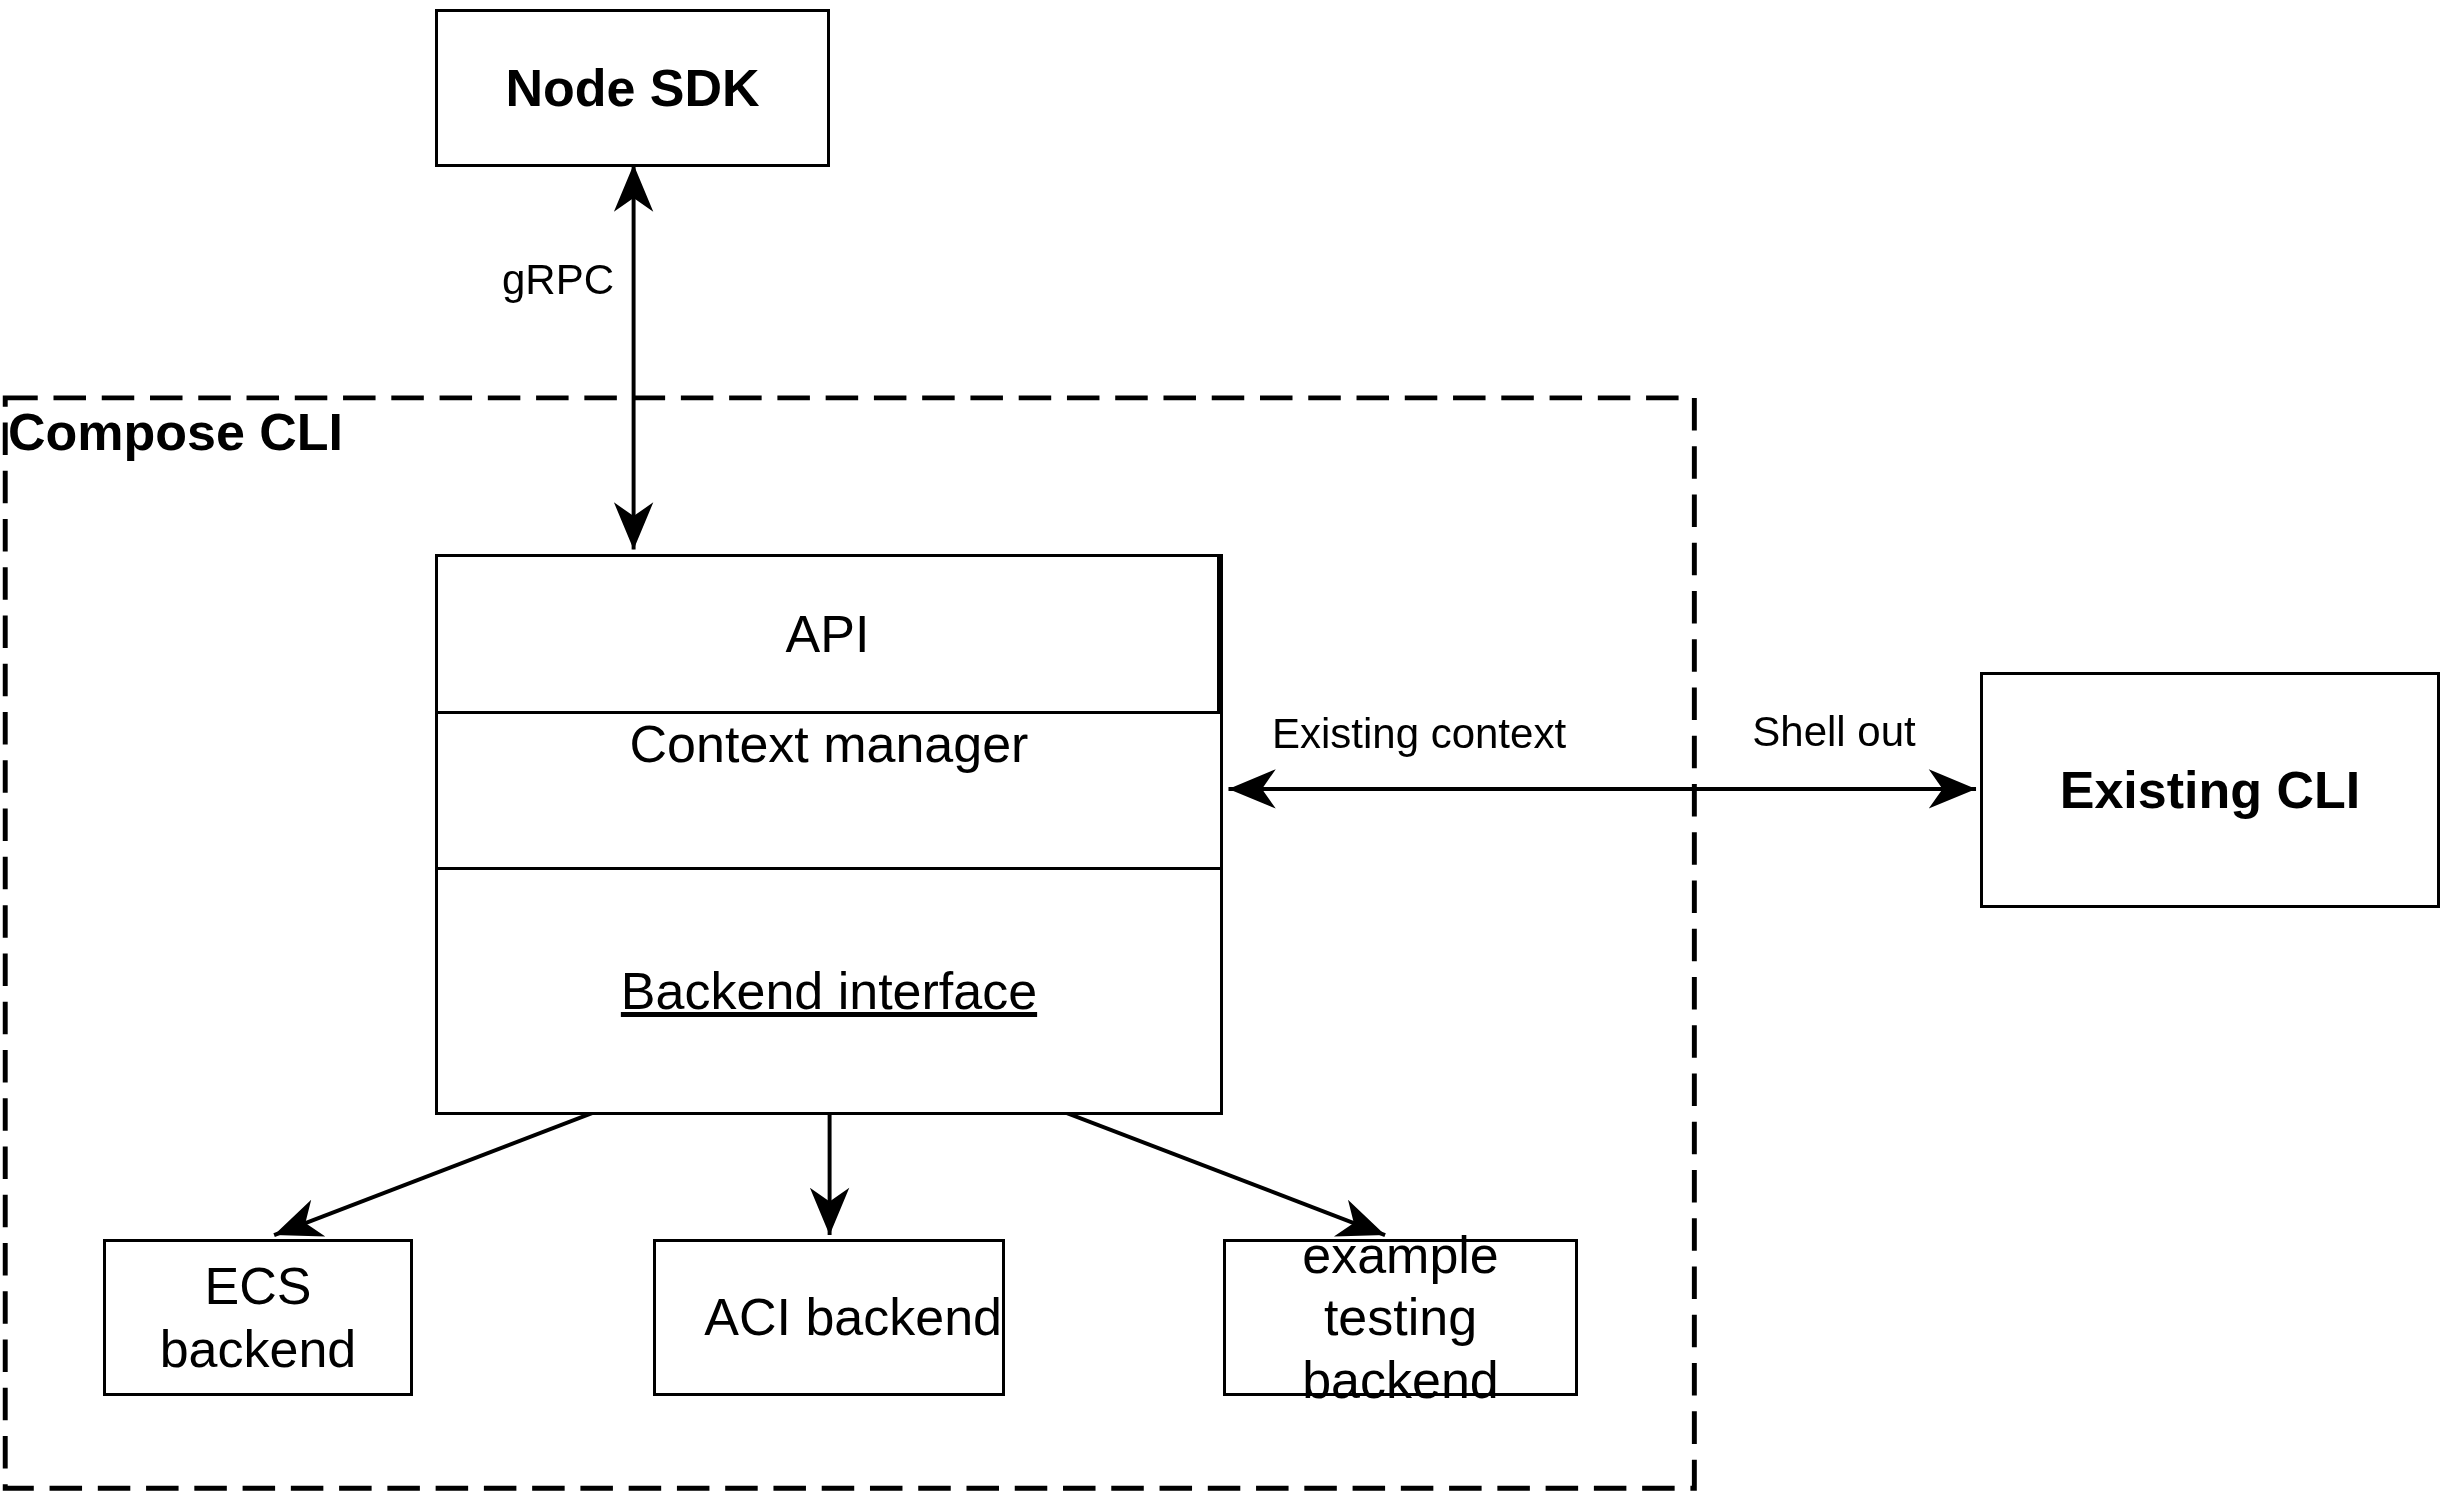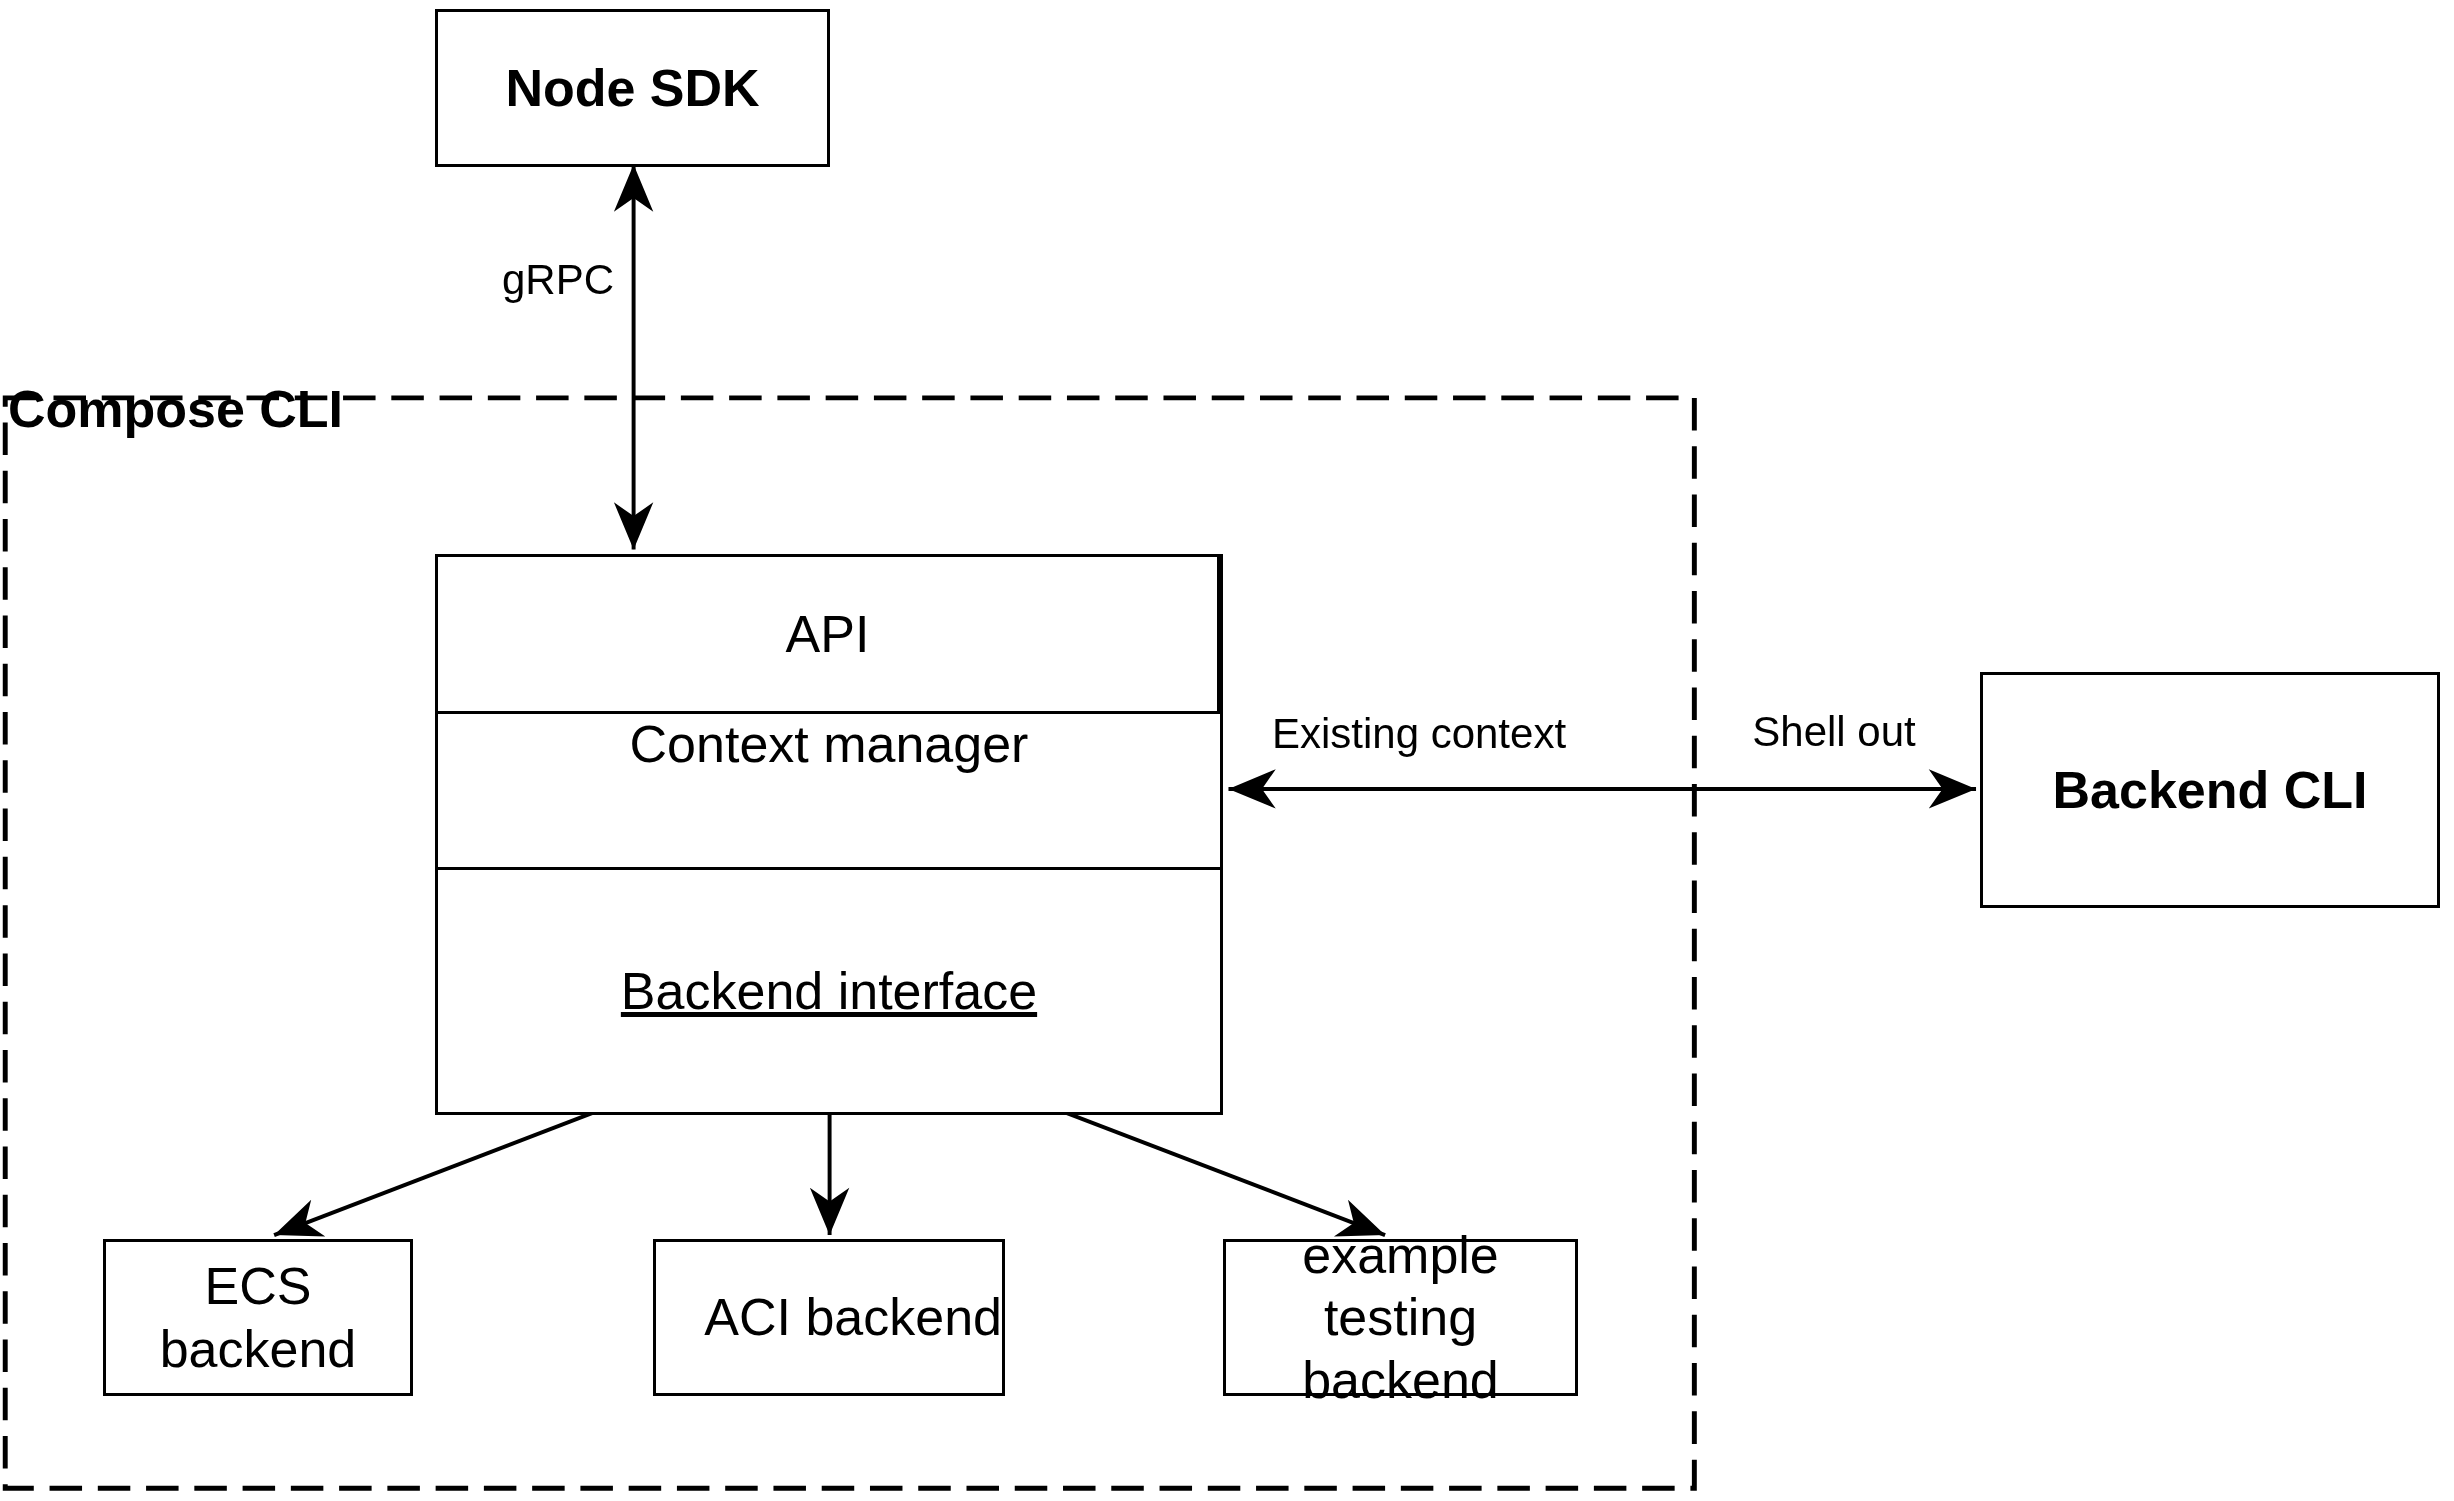--- a/index.html
+++ b/index.html
@@ -81,21 +81,21 @@
     display: flex;
     align-items: center;
     justify-content: center;
     text-decoration: underline;
   }
 
   
   #compose-cli-label {
     position: absolute;
     left: 7.9px;
-    top: 379px;
+    top: 402px;
     font-size: 52px;
     font-weight: bold;
     white-space: nowrap;
   }
 
   
   .edge-label {
     position: absolute;
     font-size: 42px;
     white-space: nowrap;
@@ -155,21 +155,21 @@
     </div>
     <div class="row-mid">
       <span>Context manager</span>
     </div>
     <div class="row-bottom">
       <span>Backend interface</span>
     </div>
   </div>
 
   <div class="node bold" id="existing-cli">
-    <span>Backend CLI</span>
+    <span>Existing CLI</span>
   </div>
 
   <div class="node" id="ecs-backend">
     <span>ECS backend</span>
   </div>
   <div class="node" id="aci-backend">
     <span>ACI backend</span>
   </div>
   <div class="node" id="example-testing-backend">
     <span>example testing backend</span>

